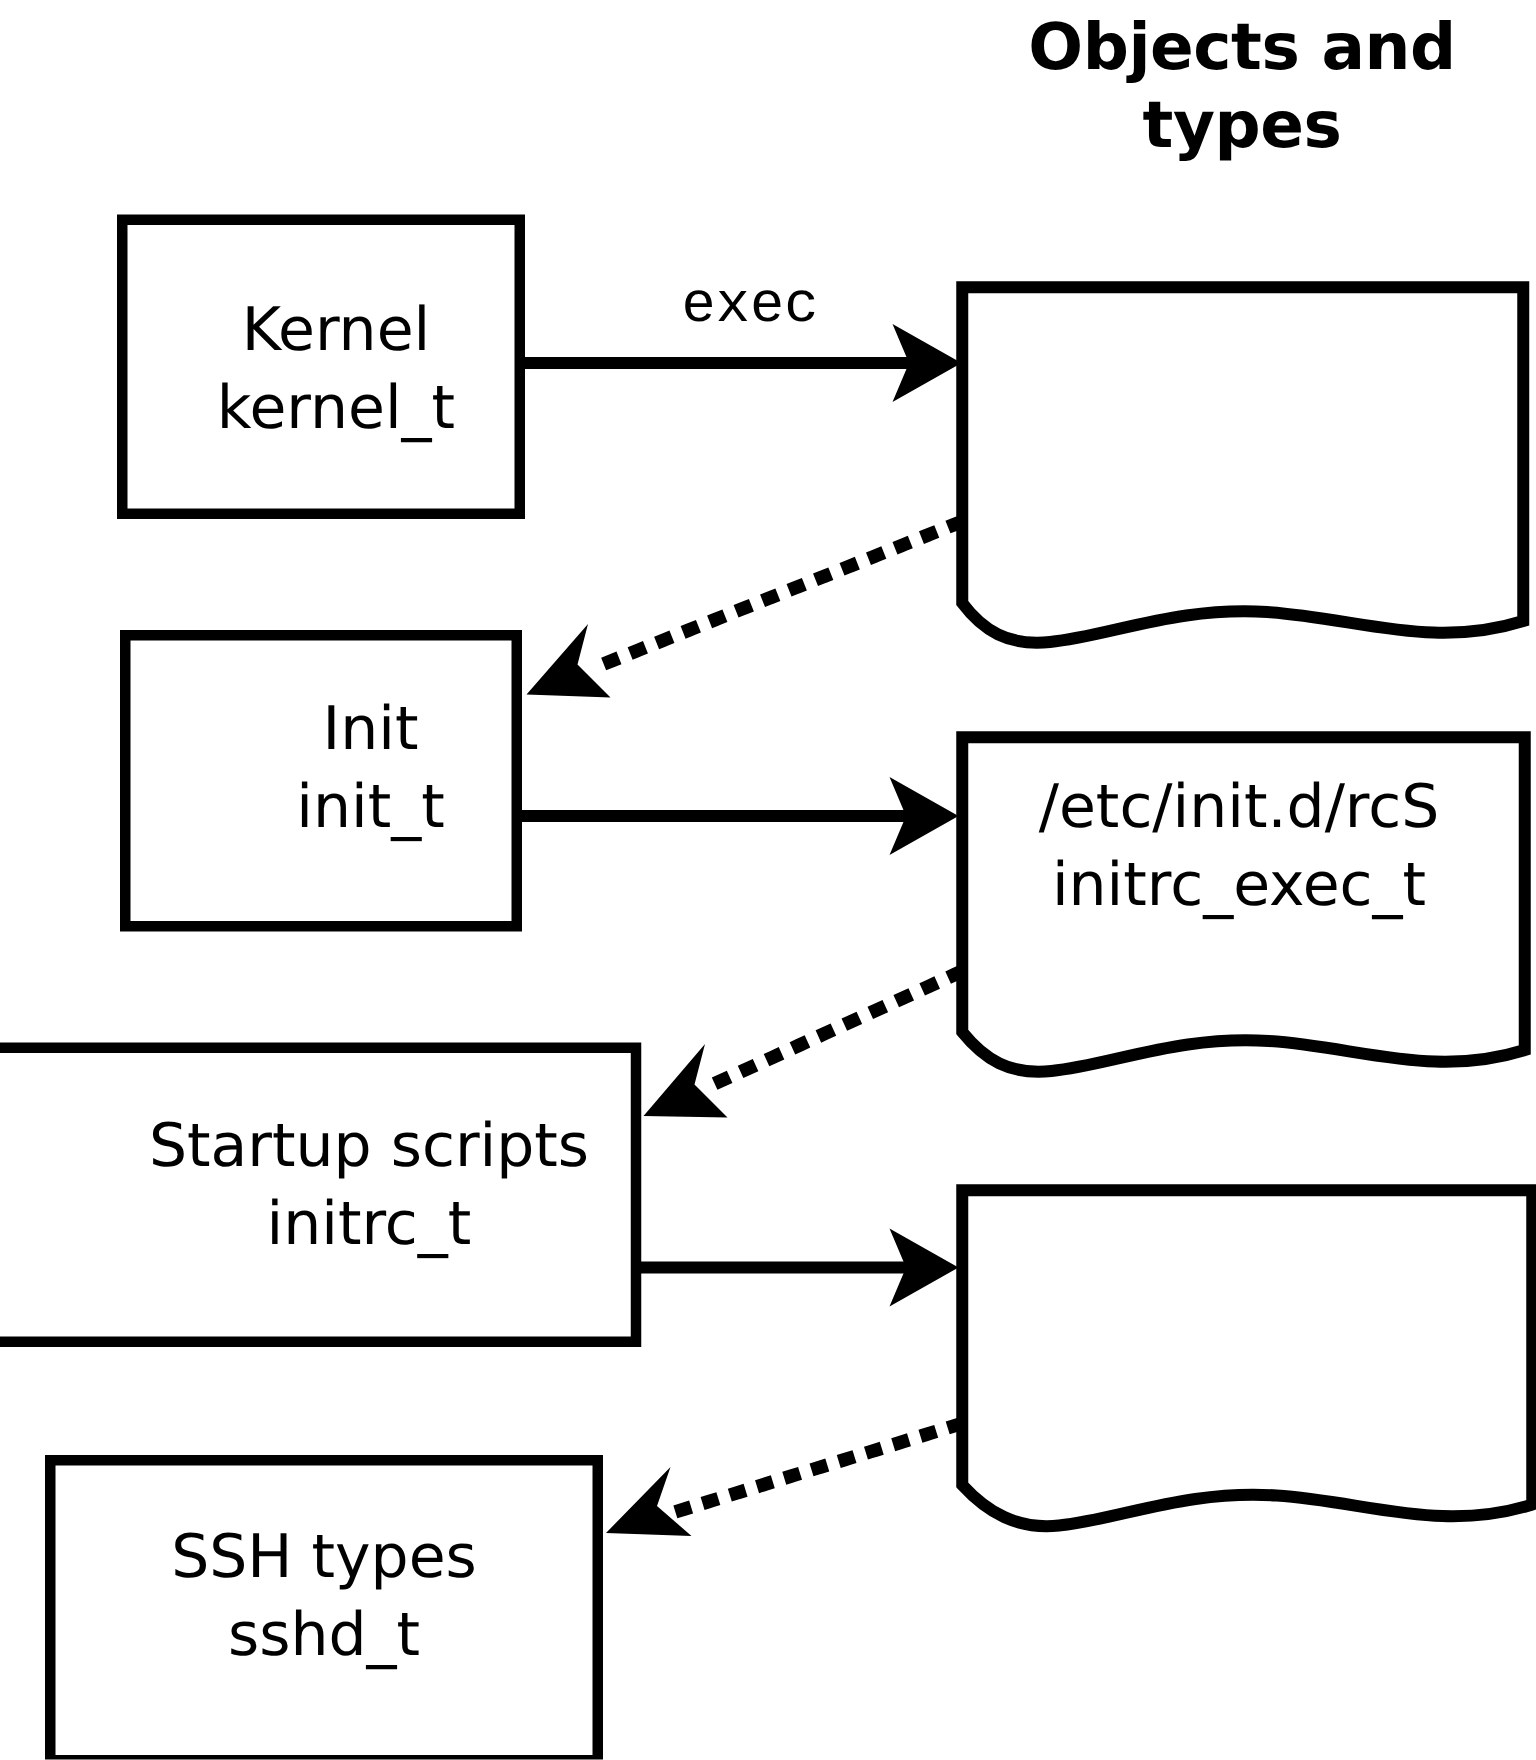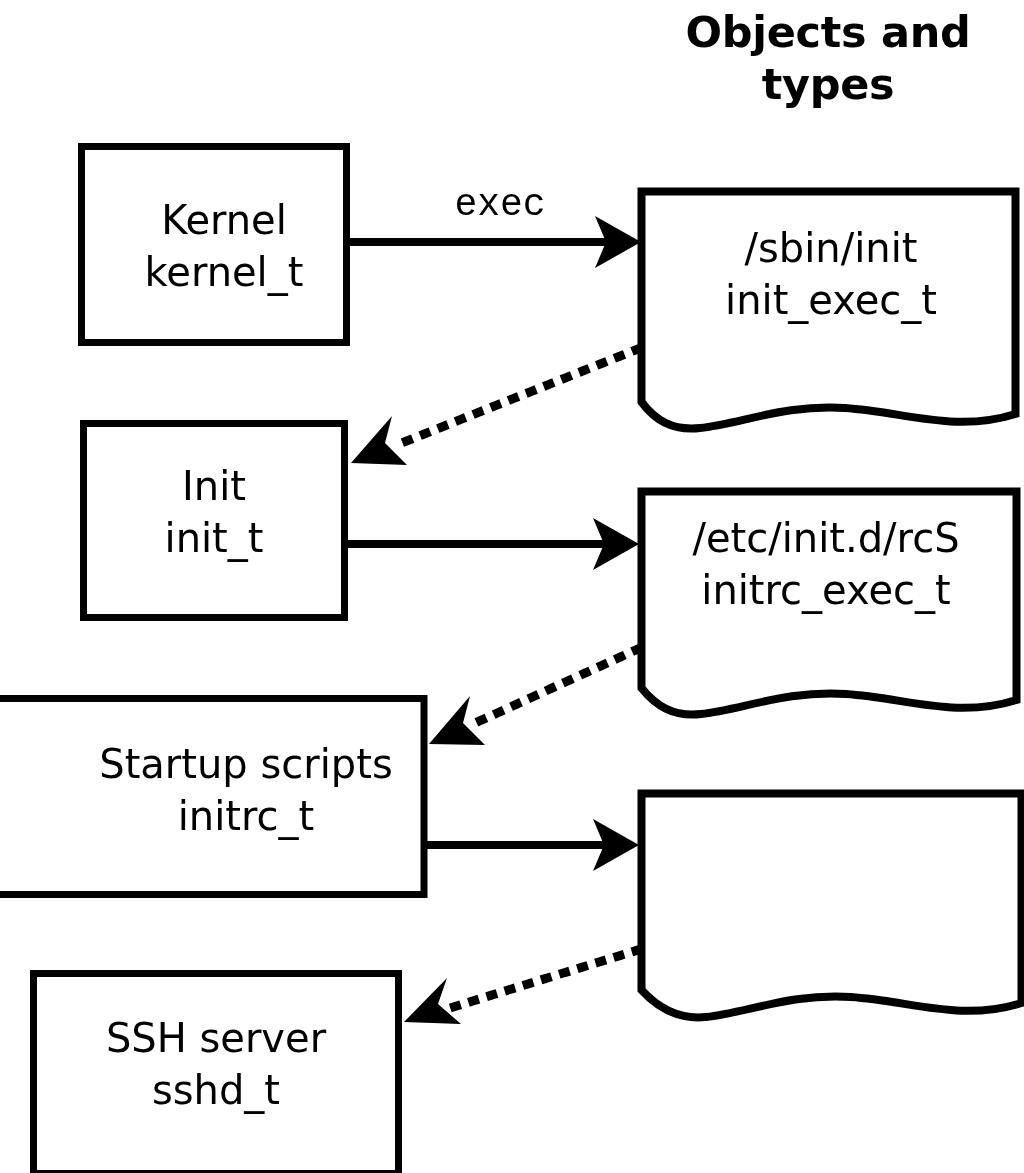--- a/index.html
+++ b/index.html
@@ -63,21 +63,21 @@
   }
   .edge-label {
     position: absolute;
     font-family: Liberation Mono, monospace;
     font-size: 38px;
     line-height: 42px;
     text-align: center;
   }
   
   #label-kernel   { left: 78px;  top: 194px; width: 292px; }
-  #label-init     { left: 80px;  top: 460px; width: 268px; }
+  #label-init     { left: 80px;  top: 460px; width: 268px; padding-left: 33px; }
   #label-initrc   { left: 0px;   top: 738px; width: 428px; padding-left: 32px; }
   #label-sshd     { left: 30px;  top: 1012px; width: 372px; }
   
   #label-init-exec   { left: 644px; top: 222px; width: 374px; }
   #label-initrc-exec { left: 636px; top: 512px; width: 380px; }
   #label-sshd-exec   { left: 640px; top: 814px; width: 384px; }
   
   #label-exec { left: 420px; top: 184px; width: 160px; }
 </style>
 </head>
@@ -141,25 +141,23 @@
 
   <div class="node-label" id="label-kernel">Kernel
 kernel_t</div>
 
   <div class="node-label" id="label-init">Init
 init_t</div>
 
   <div class="node-label" id="label-initrc">Startup scripts
 initrc_t</div>
 
-  <div class="node-label" id="label-sshd">SSH server
+  <div class="node-label" id="label-sshd">SSH types
 sshd_t</div>
 
-  <div class="node-label" id="label-init-exec">/sbin/init
-init_exec_t</div>
 
   <div class="node-label" id="label-initrc-exec">/etc/init.d/rcS
 initrc_exec_t</div>
 
 
   <div class="edge-label" id="label-exec">exec</div>
 
 </div>
 
 </body></html>

